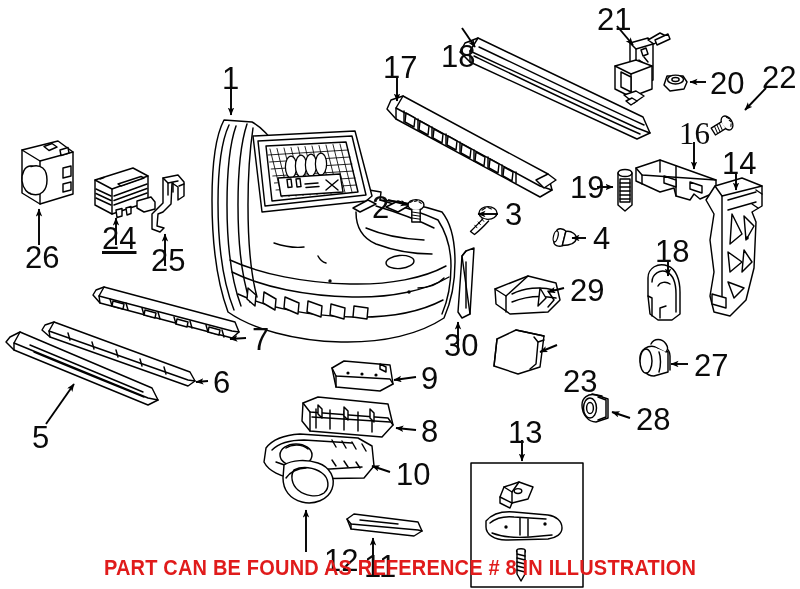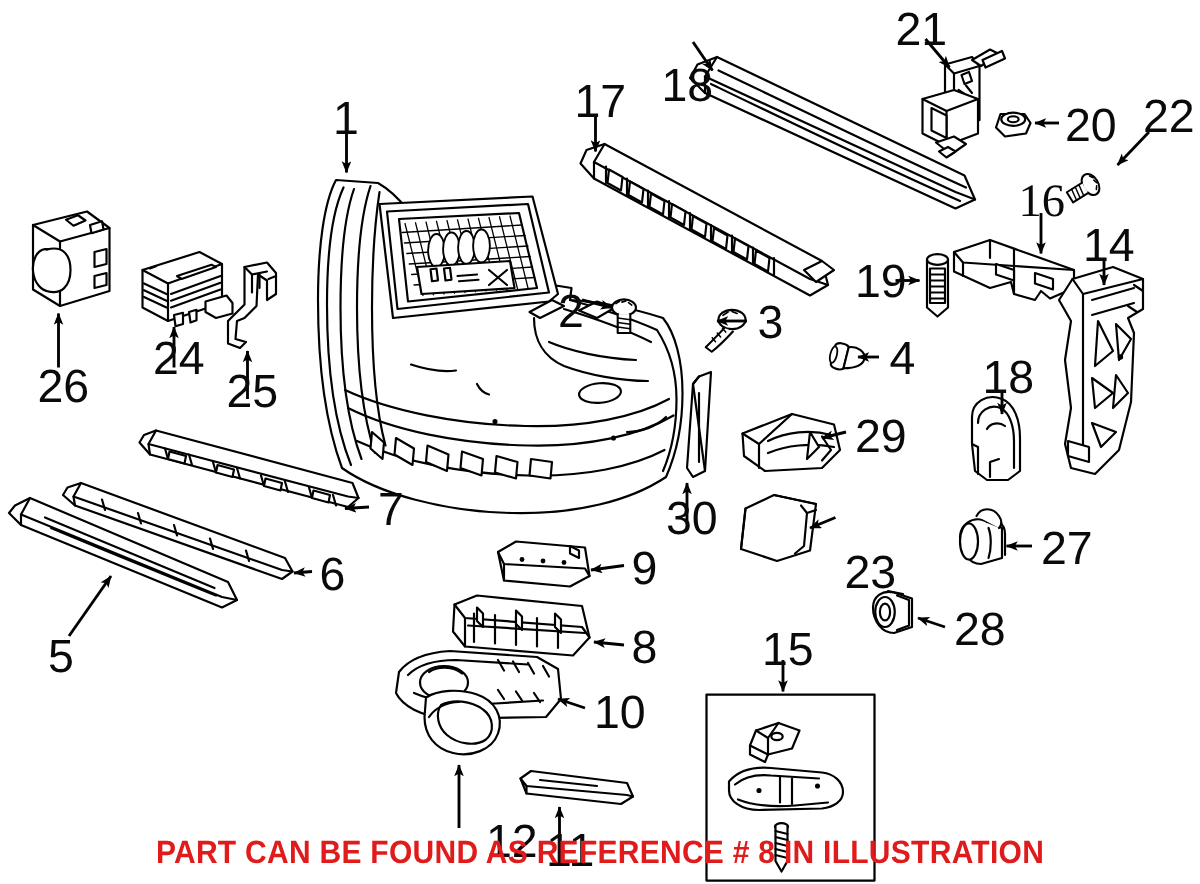--- a/index.html
+++ b/index.html
@@ -457,32 +457,32 @@
   <div class="lbl n" style="left:505px;top:199px;">3</div>
   <div class="lbl n" style="left:593px;top:223px;">4</div>
   <div class="lbl n" style="left:32px;top:422px;">5</div>
   <div class="lbl n" style="left:213px;top:367px;">6</div>
   <div class="lbl n" style="left:252px;top:324px;">7</div>
   <div class="lbl n" style="left:421px;top:416px;">8</div>
   <div class="lbl n" style="left:421px;top:363px;">9</div>
   <div class="lbl n" style="left:396px;top:459px;">10</div>
   <div class="lbl n" style="left:364px;top:551px;">11</div>
   <div class="lbl n" style="left:292px;top:545px;margin-left:32px;">12</div>
-  <div class="lbl n" style="left:508px;top:417px;">15</div>
+  <div class="lbl n" style="left:508px;top:417px;">13</div>
   <div class="lbl n" style="left:722px;top:148px;">14</div>
   <div class="lbl n" style="left:655px;top:236px;">18</div>
   <div class="lbl n" style="left:679px;top:118px;font-family:Liberation Serif, serif;">16</div>
   <div class="lbl n" style="left:383px;top:52px;">17</div>
   <div class="lbl n" style="left:441px;top:5px;margin-top:36px;">18</div>
   <div class="lbl n" style="left:570px;top:172px;">19</div>
   <div class="lbl n" style="left:710px;top:68px;">20</div>
   <div class="lbl n" style="left:597px;top:4px;">21</div>
   <div class="lbl n" style="left:762px;top:62px;">22</div>
   <div class="lbl n" style="left:563px;top:334px;margin-top:32px;">23</div>
-  <div class="lbl n" style="left:102px;top:223px;">24</div>
+  <div class="lbl n" style="left:102px;top:223px;text-decoration:underline;">24</div>
   <div class="lbl n" style="left:151px;top:245px;">25</div>
   <div class="lbl n" style="left:25px;top:223px;margin-top:19px;">26</div>
   <div class="lbl n" style="left:694px;top:350px;">27</div>
   <div class="lbl n" style="left:636px;top:404px;">28</div>
   <div class="lbl n" style="left:570px;top:275px;">29</div>
   <div class="lbl n" style="left:444px;top:330px;">30</div>
 
   <div class="banner">PART CAN BE FOUND AS REFERENCE # 8 IN ILLUSTRATION</div>
 
 </div>

